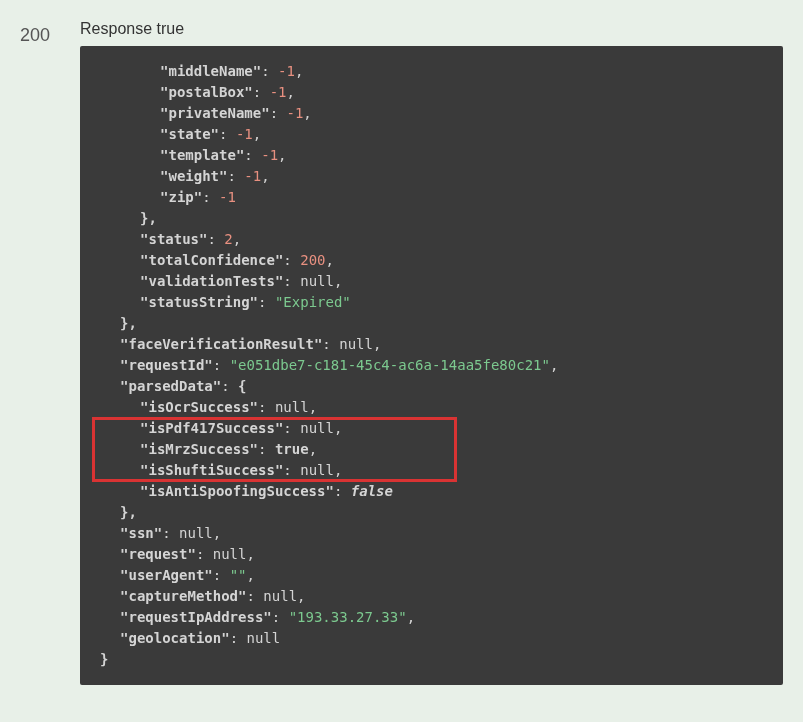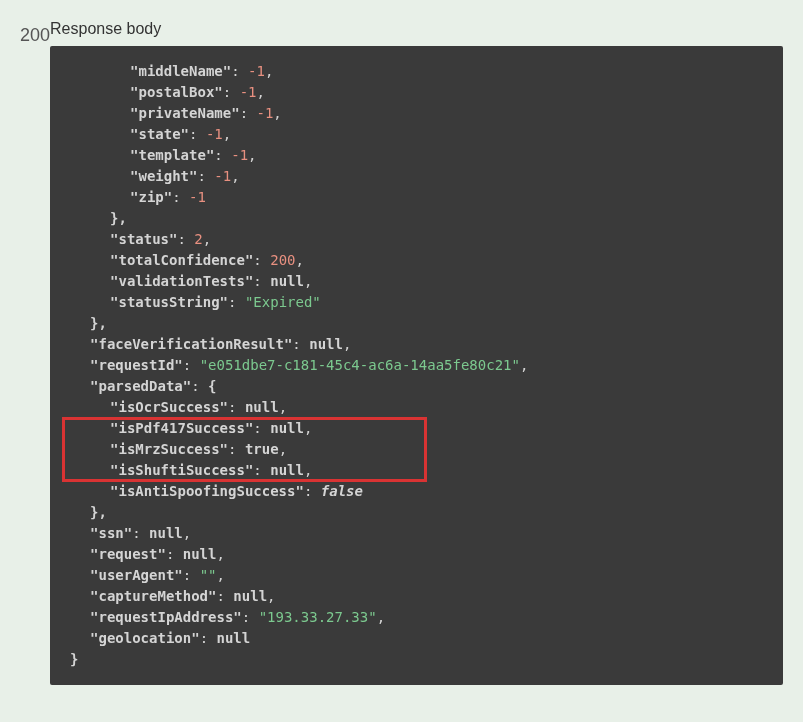--- a/index.html
+++ b/index.html
@@ -10,20 +10,21 @@
     body {
       background: #e8f0e8;
       font-family: Arial, sans-serif;
       padding: 20px;
       width: 803px;
       height: 722px;
       overflow: hidden;
     }
     .container {
       display: flex;
+      gap: 30px;
     }
     .status-code {
       color: #555;
       font-size: 18px;
       padding-top: 5px;
     }
     .response-section {
       flex: 1;
     }
     .response-label {
@@ -56,21 +57,21 @@
       color: #e89080;
     }
     .negative {
       color: #e89080;
     }
     .string {
       color: #7cc98f;
     }
     .null {
       color: #d4d4d4;
-      font-weight: bold;
+      font-weight: normal;
     }
     .true {
       color: #d4d4d4;
       font-weight: bold;
     }
     .false {
       color: #d4d4d4;
       font-weight: bold;
       font-style: italic;
     }
@@ -89,21 +90,21 @@
     .indent-1 { padding-left: 20px; }
     .indent-2 { padding-left: 40px; }
     .indent-3 { padding-left: 60px; }
   </style>
 </head>
 <body>
 
 <div class="container">
   <div class="status-code">200</div>
   <div class="response-section">
-    <div class="response-label">Response body</div>
+    <div class="response-label">Response true</div>
     <div class="code-block">
       <div class="json-line indent-3"><span class="key">"middleName"</span><span class="colon">: </span><span class="negative">-1</span><span class="comma">,</span></div>
       <div class="json-line indent-3"><span class="key">"postalBox"</span><span class="colon">: </span><span class="negative">-1</span><span class="comma">,</span></div>
       <div class="json-line indent-3"><span class="key">"privateName"</span><span class="colon">: </span><span class="negative">-1</span><span class="comma">,</span></div>
       <div class="json-line indent-3"><span class="key">"state"</span><span class="colon">: </span><span class="negative">-1</span><span class="comma">,</span></div>
       <div class="json-line indent-3"><span class="key">"template"</span><span class="colon">: </span><span class="negative">-1</span><span class="comma">,</span></div>
       <div class="json-line indent-3"><span class="key">"weight"</span><span class="colon">: </span><span class="negative">-1</span><span class="comma">,</span></div>
       <div class="json-line indent-3"><span class="key">"zip"</span><span class="colon">: </span><span class="negative">-1</span></div>
       <div class="json-line indent-2"><span class="brace">},</span></div>
       <div class="json-line indent-2"><span class="key">"status"</span><span class="colon">: </span><span class="number">2</span><span class="comma">,</span></div>

